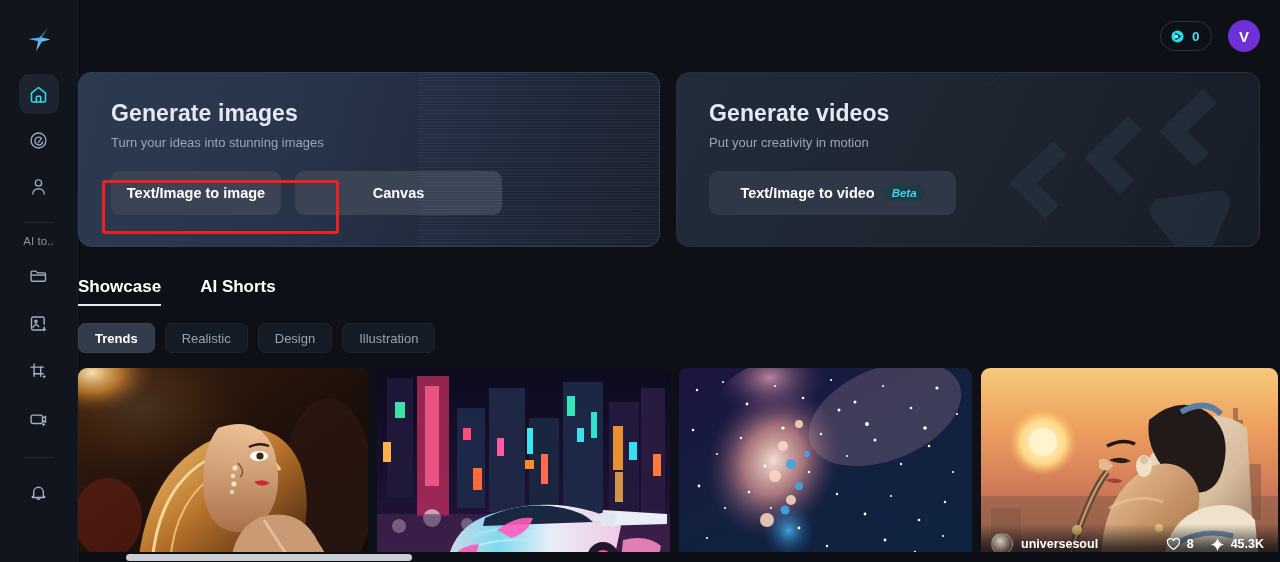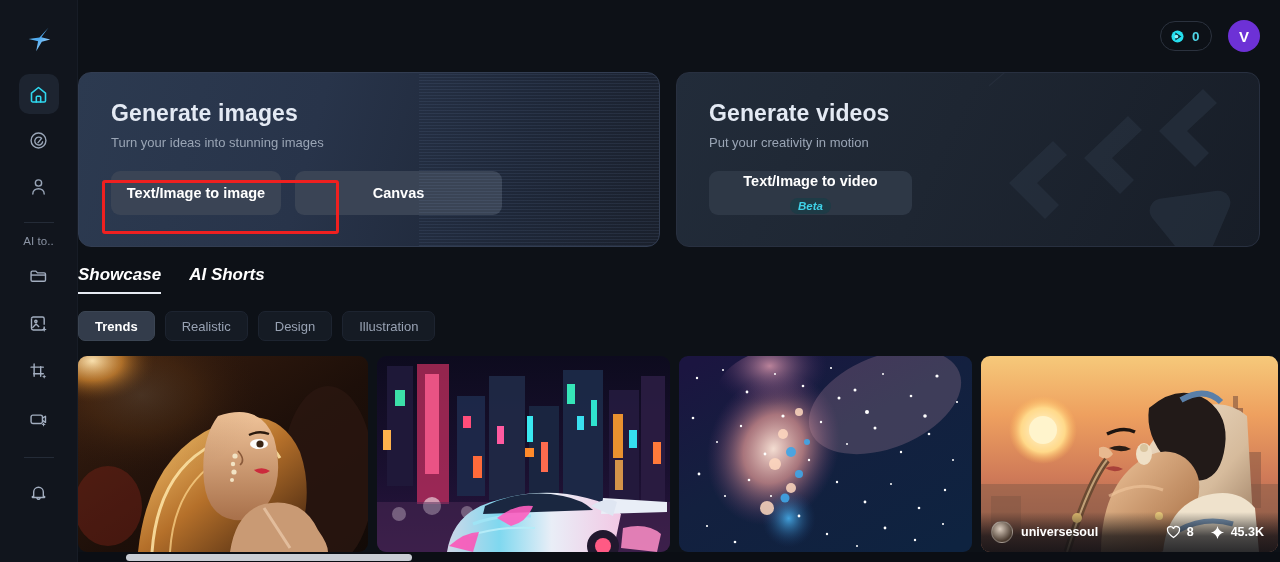--- a/index.html
+++ b/index.html
@@ -67,40 +67,40 @@
   .hero-title { font-size: 23px; font-weight: 700; color: #e4eaf4; letter-spacing: .1px; }
   .hero-sub { font-size: 13px; color: #9aa5b5; margin-top: 8px; }
   .hero-btn-row { display: flex; gap: 14px; margin-top: 21px; }
   .hero-btn {
     height: 44px; border-radius: 9px; background: #3a4455;
     display: flex; align-items: center; justify-content: center;
     color: #fff; font-size: 14.5px; font-weight: 600; gap: 9px;
   }
   .hero-btn.w1 { width: 170px; }
   .hero-btn.w2 { width: 207px; }
-  .hero-btn.vid { width: 203px; background: #2e3846; flex-direction: column; }
+  .hero-btn.vid { width: 247px; background: #2e3846; }
   .beta-badge {
     font-size: 11.5px; font-style: italic; font-weight: 700; color: #3fd2e8;
     background: #1e3b46; border-radius: 9px; padding: 2px 8px;
   }
   .scanlines {
     position: absolute; right: 0; top: 0; width: 240px; height: 100%;
     background: repeating-linear-gradient(0deg, rgba(150,180,230,.085) 0px, rgba(150,180,230,.085) 1px, transparent 1px, transparent 3px);
     pointer-events: none;
   }
   .vid-deco { position: absolute; right: -10px; top: -10px; width: 280px; height: 200px; opacity: .55; pointer-events: none; }
 
   
   .highlight-box {
     position: absolute; border: 3px solid #ef2020; border-radius: 3px;
     pointer-events: none; z-index: 40;
   }
 
   
-  .tabs { display: flex; gap: 28px; margin-top: 18px; padding-left: 0; align-items: flex-end; font-style: italic; }
+  .tabs { display: flex; gap: 39px; margin-top: 30px; padding-left: 0; align-items: flex-end; }
   .tab { font-size: 17px; font-weight: 700; color: #ffffff; padding-bottom: 9px; position: relative; }
   .tab.active { color: #fff; }
   .tab.active::after { content: ""; position: absolute; left: 0; right: 0; bottom: 0; height: 2px; background: #e6ebf3; }
 
   
   .chips { display: flex; gap: 10px; margin-top: 17px; }
   .chip {
     height: 30px; padding: 0 16px; border-radius: 7px;
     display: flex; align-items: center; font-size: 13px;
     background: #151b24; color: #98a2b3; border: 1px solid #1d2430;

